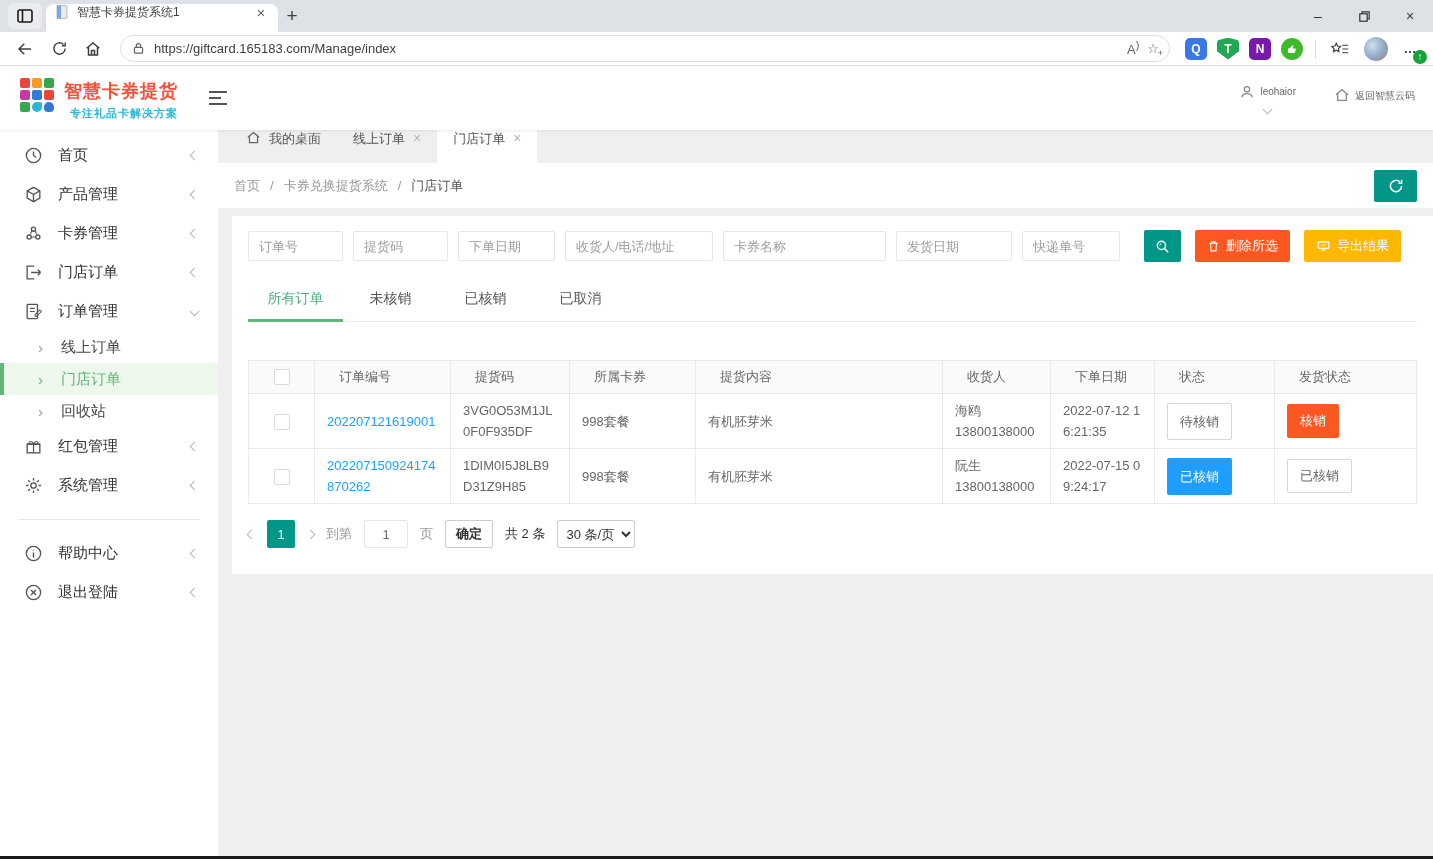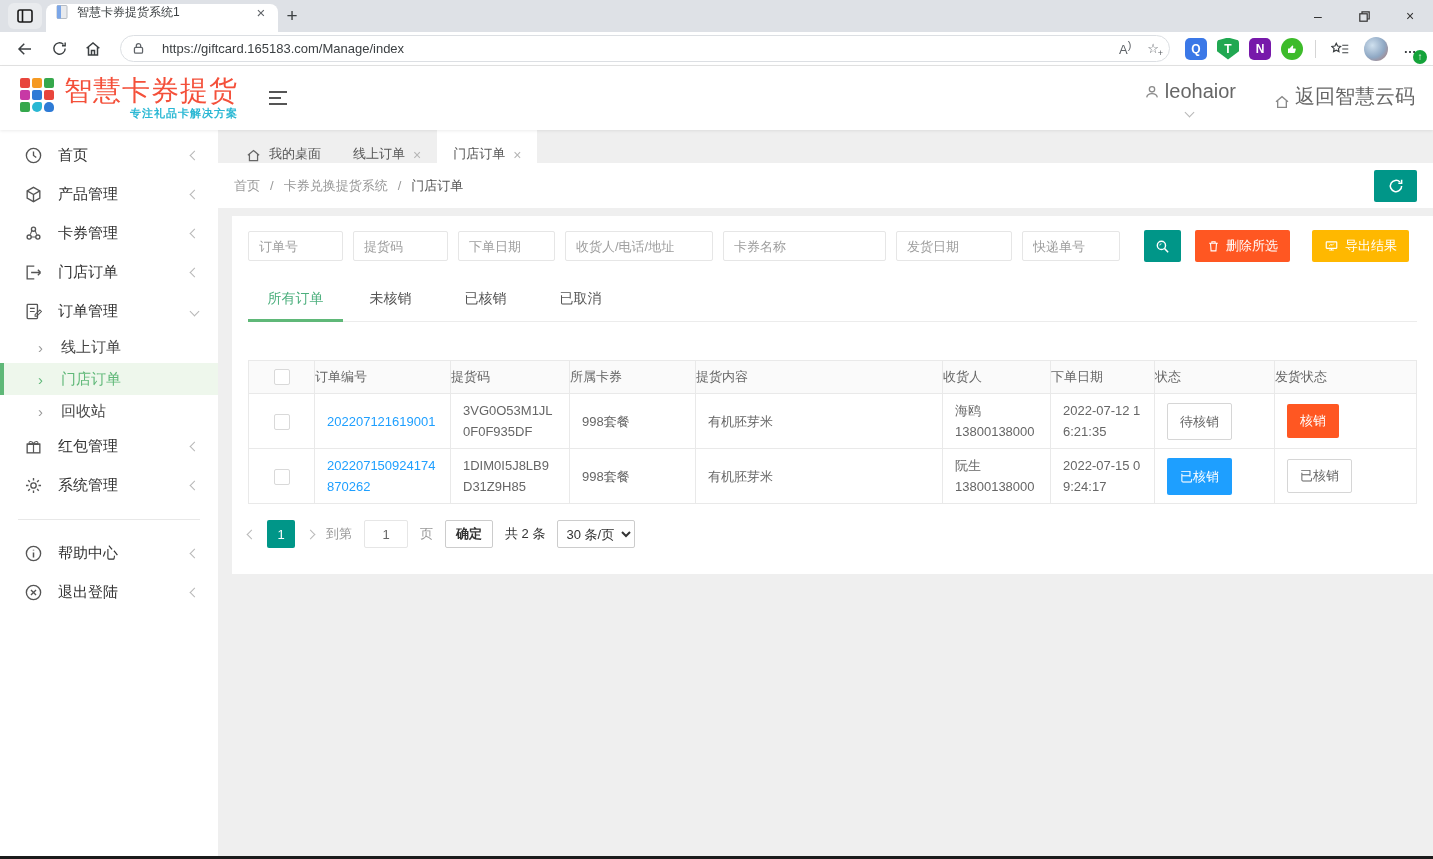--- a/index.html
+++ b/index.html
@@ -11,42 +11,42 @@
   .tabstrip{height:32px;background:#dee1e6;display:flex;align-items:flex-end;position:relative}
   .tab-actions{width:34px;height:26px;margin:0 4px 0 8px;border-radius:6px;background:#e9ebee;display:flex;align-items:center;justify-content:center;align-self:center;cursor:pointer}
   .btab{width:232px;height:28px;background:#fff;border-radius:8px 8px 0 0;display:flex;padding:0 8px;gap:7px}
   .btab .title{flex:1;font-size:12px;color:#3c4043;white-space:nowrap;overflow:hidden}
   .tab-close{color:#5f6368;font-size:15px;width:18px;height:18px;line-height:17px;text-align:center;border-radius:4px;cursor:pointer}
   .newtab{width:28px;height:28px;align-self:center;font-size:19px;color:#3c4043;display:flex;align-items:center;justify-content:center;cursor:pointer}
   .win-controls{position:absolute;right:0;top:0;height:32px;display:flex;align-items:center}
   .win-btn{width:46px;height:32px;display:flex;align-items:center;justify-content:center;color:#333;font-size:14px;cursor:pointer}
   .toolbar{height:34px;background:#fff;display:flex;align-items:center;padding:0 10px;gap:4px;border-bottom:1px solid #e3e3e3}
   .nav-btn{width:30px;height:28px;display:flex;align-items:center;justify-content:center;border-radius:4px;cursor:pointer}
-  .addressbar{flex:1;height:27px;margin:0 8px;border:1px solid #dcdfe3;border-radius:14px;background:#fff;display:flex;align-items:center;padding:4px 10px;gap:16px}
+  .addressbar{flex:1;height:27px;margin:0 8px;border:1px solid #dcdfe3;border-radius:14px;background:#fff;display:flex;align-items:center;padding:4px 10px;gap:8px}
   .url{color:#3c4043;font-size:13px;flex:1}
   .ab-ico{color:#5f6368;font-size:13px;cursor:pointer;position:relative}
   .ext{width:22px;height:22px;border-radius:5px;display:flex;align-items:center;justify-content:center;color:#fff;font-size:12px;font-weight:bold;margin:0 3px;cursor:pointer}
   .ext.q{background:#3b78e7}
   .ext.shield{background:#21a852;clip-path:polygon(50% 0,100% 14%,100% 62%,50% 100%,0 62%,0 14%)}
   .ext.note{background:#7719aa}
   .ext.thumb{background:#3dbb2a;border-radius:50%}
   .tdiv{width:1px;height:18px;background:#d5d5d5;margin:0 5px}
   .avatar{width:24px;height:24px;border-radius:50%;background:radial-gradient(circle at 35% 35%,#cfe0ee,#8fa8c4 55%,#b3766d);margin:0 5px;cursor:pointer}
   .more{position:relative;width:26px;height:26px;display:flex;align-items:center;justify-content:center;color:#3c4043;font-weight:bold;cursor:pointer}
   .badge{position:absolute;right:-4px;bottom:-2px;width:14px;height:14px;border-radius:50%;background:#15a33a;color:#fff;font-size:10px;line-height:14px;text-align:center;font-weight:bold}
 
   
   .appheader{height:64px;background:#fff;display:flex;align-items:center;padding:0 18px;box-shadow:0 1px 3px rgba(0,0,0,.08);position:relative;z-index:5}
   .logo{display:flex;align-items:flex-start;gap:8px}
   .logo-mark{width:38px;height:38px;display:grid;grid-template-columns:repeat(3,1fr);grid-template-rows:repeat(3,1fr);gap:2px;padding:2px}
   .logo-mark i{border-radius:2px}
-  .logo-text .t1{font-size:28px;font-weight:normal;color:#f4503a;letter-spacing:1px;line-height:30px}
+  .logo-text .t1{font-size:18px;font-weight:bold;color:#f4503a;letter-spacing:1px;line-height:30px}
   .logo-text .t2{font-size:11px;font-weight:bold;color:#2bb8d4;text-align:right;letter-spacing:1px}
   .collapse-icon{margin-left:30px;cursor:pointer}
-  .hdr-right{margin-left:auto;display:flex;align-items:flex-start;gap:38px;color:#666;font-size:20px}
+  .hdr-right{margin-left:auto;display:flex;align-items:flex-start;gap:38px;color:#666;font-size:10px}
   .hdr-user{display:flex;flex-direction:column;align-items:center;cursor:pointer}
   .hdr-user-row{display:flex;align-items:center;gap:5px}
   .hdr-return{display:flex;align-items:flex-end;gap:5px;cursor:pointer;padding-top:3px}
   .chev{display:inline-block;width:7px;height:7px;border:solid #b7b7b7;border-width:0 1.5px 1.5px 0}
   .chev.left{transform:rotate(135deg)}
   .chev.down{transform:rotate(45deg)}
 
   
   .layout{display:flex;height:726px}
   .sidebar{width:218px;background:#fff;box-shadow:1px 0 2px rgba(0,0,0,.05);padding-top:6px;flex-shrink:0}
@@ -54,46 +54,46 @@
   .s-item .s-ico{color:#555;width:20px}
   .s-item .s-label{flex:1}
   .s-sub{height:32px;display:flex;align-items:center;padding-left:38px;gap:18px;color:#444;font-size:15px;cursor:pointer}
   .s-sub .s-arrow{color:#999;font-size:15px}
   .s-sub.active{background:#eef7ec;border-left:4px solid #5fb878;padding-left:34px;color:#5fb878}
   .s-sub.active .s-arrow{color:#5fb878}
   .s-divider{height:1px;background:#e8e8e8;margin:14px 18px}
 
   .main{flex:1;display:flex;flex-direction:column;background:#efefef;overflow:hidden}
   .pagetabs{height:33px;display:flex;align-items:stretch;padding-left:12px}
-  .ptab{display:flex;align-items:flex-end;gap:8px;padding:0 16px;color:#555;font-size:13px;cursor:pointer}
+  .ptab{display:flex;align-items:flex-start;gap:8px;padding:0 16px;color:#555;font-size:13px;cursor:pointer}
   .ptab.active{background:#fff}
   .ptab .x{color:#b5b5b5;font-size:14px}
   .crumbbar{height:45px;background:#fff;display:flex;align-items:center;padding:0 16px;margin-bottom:8px}
   .crumb{display:flex;align-items:center;gap:10px;color:#999;font-size:13px}
   .crumb .last{color:#555}
   .btn-refresh{margin-left:auto;width:43px;height:32px;background:#009688;border:none;border-radius:2px;display:flex;align-items:center;justify-content:center;cursor:pointer}
 
   
   .card{background:#fff;margin-left:14px;padding:14px 16px 26px}
   .filter-row{display:flex;align-items:center;gap:10px}
   .f-input{height:30px;border:1px solid #e6e6e6;border-radius:2px;padding:0 10px;font-size:13px;color:#333;outline:none;font-family:inherit}
   .f-input::placeholder{color:#9e9e9e}
   .w1{width:95px}.w2{width:95px}.w3{width:97px}.w4{width:148px}.w5{width:163px}.w6{width:116px}.w7{width:98px}
   .btn-search{margin-left:14px;width:37px;height:32px;background:#009688;border:none;border-radius:2px;display:flex;align-items:center;justify-content:center;cursor:pointer}
   .btn-delete{margin-left:4px;height:32px;background:#ff5722;color:#fff;border:none;border-radius:2px;padding:0 12px;font-size:13px;display:flex;align-items:center;gap:6px;cursor:pointer;font-family:inherit}
-  .btn-export{margin-left:12px;height:32px;background:#ffb800;color:#fff;border:none;border-radius:2px;padding:0 12px;font-size:13px;display:flex;align-items:center;gap:6px;cursor:pointer;font-family:inherit}
+  .btn-export{margin-left:4px;height:32px;background:#ffb800;color:#fff;border:none;border-radius:2px;padding:0 12px;font-size:13px;display:flex;align-items:center;gap:6px;cursor:pointer;font-family:inherit}
 
   .status-tabs{display:flex;margin-top:20px;border-bottom:1px solid #ececec}
   .stab{width:95px;text-align:center;padding:8px 0 13px;font-size:14px;color:#555;cursor:pointer;position:relative}
   .stab.active{color:#4caf7d}
   .stab.active::after{content:"";position:absolute;left:0;right:0;bottom:-1px;height:3px;background:#5fb878}
 
   table.grid{width:100%;border-collapse:collapse;margin-top:38px;table-layout:fixed}
   .grid th,.grid td{border:1px solid #e9e9e9;font-weight:normal;font-size:13px;color:#666;text-align:left;padding:6px 12px;vertical-align:middle}
-  .grid th{background:#fafafa;height:33px;padding:0 0}
+  .grid th{background:#fafafa;height:33px;padding:0 24px}
   .grid td{height:45px;line-height:21px}
   .grid td.ck,.grid th.ck{text-align:center;padding:0}
   .cbox{appearance:none;-webkit-appearance:none;width:16px;height:16px;border:1px solid #d9d9d9;border-radius:2px;background:#fff;vertical-align:middle;cursor:pointer}
   a.olink{color:#1e9fff;text-decoration:none;cursor:pointer;word-break:break-all}
   .brk{word-break:break-all}
   .cellbtn{display:inline-block;border-radius:2px;font-size:13px;padding:7px 12px;cursor:pointer;border:1px solid transparent;font-family:inherit}
   .cellbtn.outline{background:#fff;border-color:#d6d6d6;color:#666}
   .cellbtn.orange{background:#ff5722;color:#fff}
   .cellbtn.blue{background:#1e9fff;color:#fff}
 

